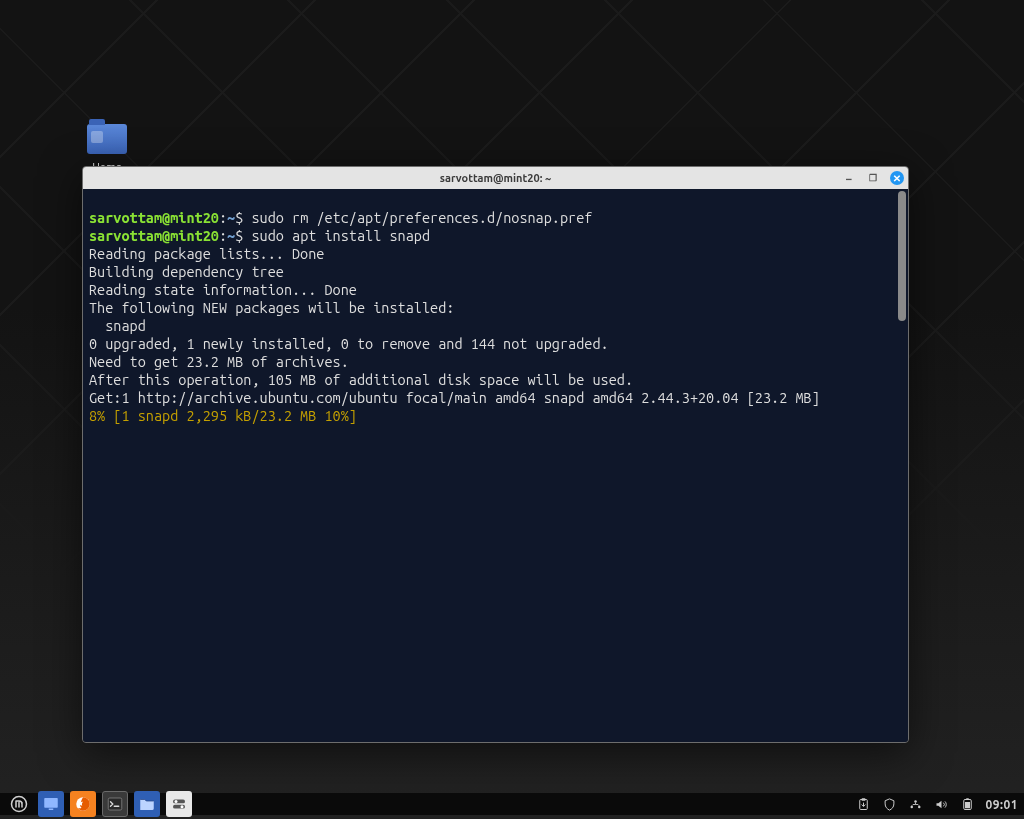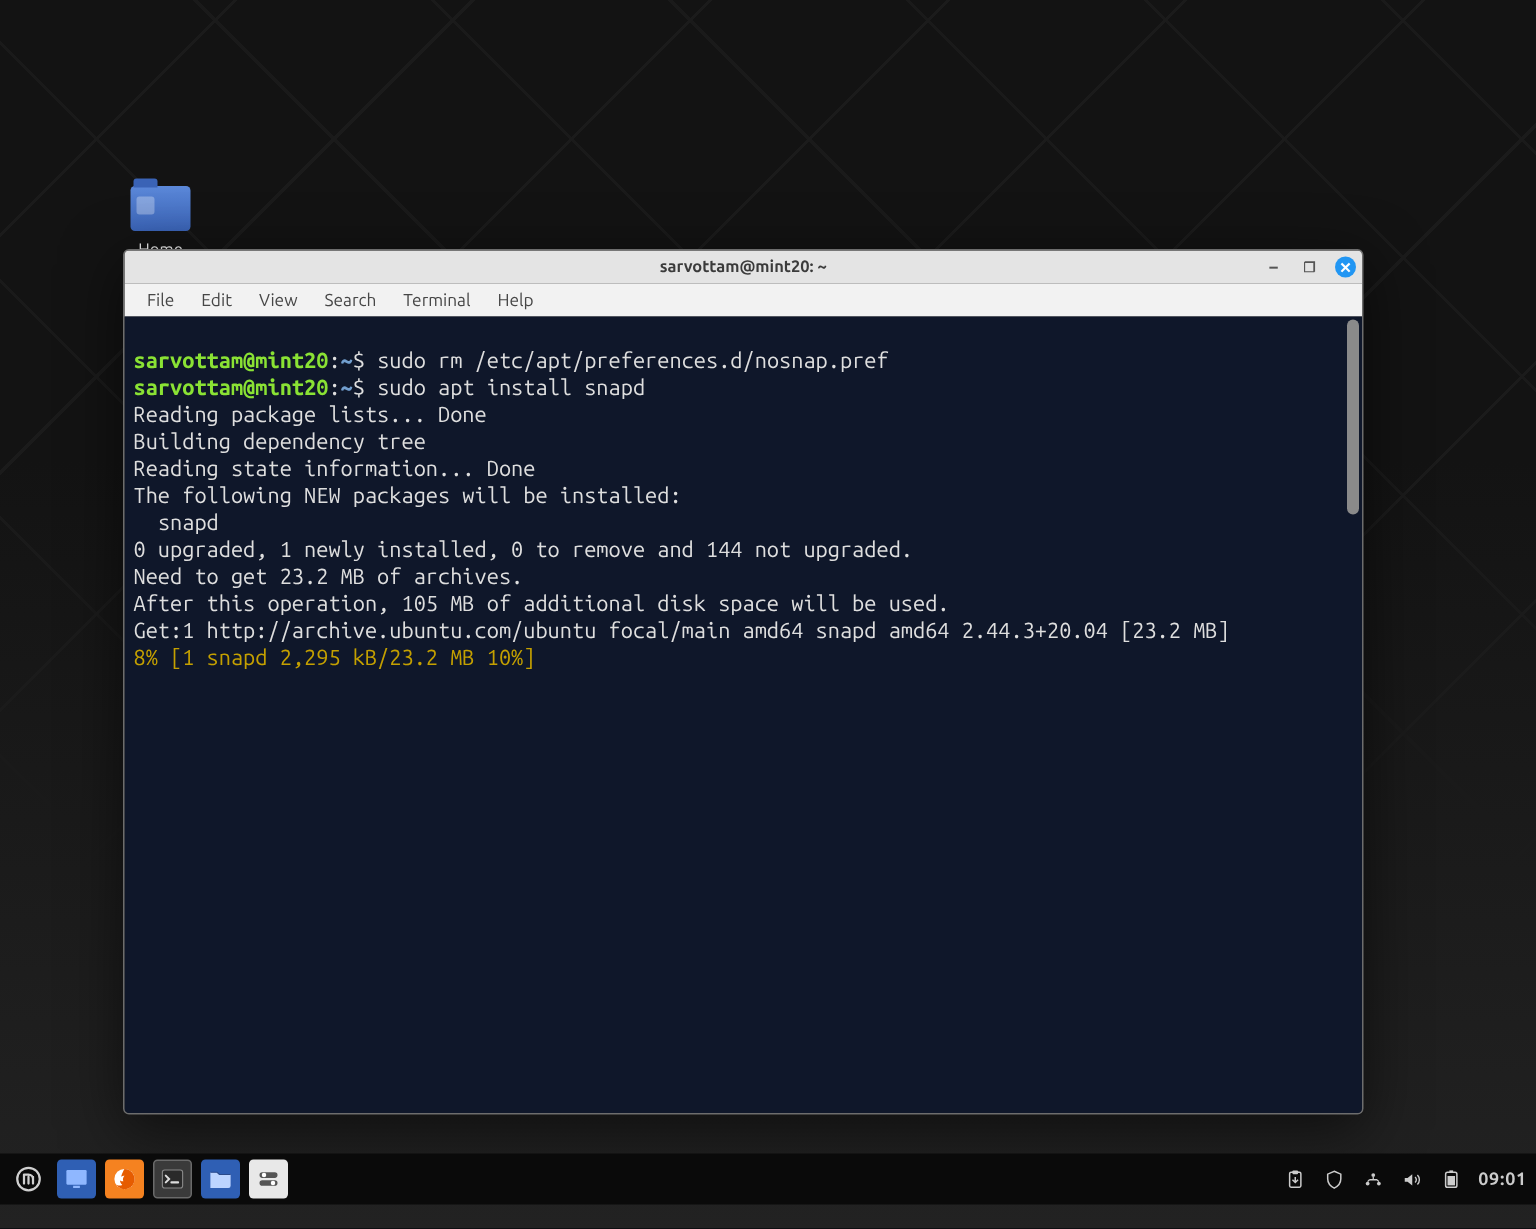--- a/index.html
+++ b/index.html
@@ -41,21 +41,21 @@
     font-family:"Ubuntu Mono","DejaVu Sans Mono",Menlo,Consolas,monospace;
     font-size:14.5px;line-height:18px;color:#dedede;white-space:pre-wrap;
     overflow:hidden;position:relative;
   }
   .term .scrollbar{position:absolute;right:2px;top:2px;width:8px;height:130px;background:#8a8a8a;border-radius:4px;}
   .pu{color:#8ae234;font-weight:bold;}  
   .pc{color:#729fcf;font-weight:bold;}  
   .cmd{color:#dedede;}
   .prog{color:#c4a000;}
   
-  .taskbar{position:absolute;left:0;bottom:16px;width:1024px;height:34px;background:#0a0a0a;display:flex;align-items:center;padding:0 6px;box-sizing:border-box;gap:38px;}
+  .taskbar{position:absolute;left:0;bottom:4px;width:1024px;height:22px;background:#0a0a0a;display:flex;align-items:center;padding:0 6px;box-sizing:border-box;gap:38px;}
   .taskbar .launch{display:flex;align-items:center;gap:6px;}
   .tico{width:26px;height:26px;border-radius:3px;display:flex;align-items:center;justify-content:center;color:#ddd;font-size:15px;cursor:pointer;}
   .tico svg{width:18px;height:18px;}
   .tico.active{background:#3a3a3a;border:1px solid #6a6a6a;box-sizing:border-box;}
   .tico.ff{background:#f58220;}
   .tico.files{background:#2f5fb4;}
   .tray{margin-left:auto;display:flex;align-items:center;gap:10px;color:#ccc;font-size:12px;}
   .tray .clock{font-weight:600;font-size:12px;letter-spacing:0.5px;}
   .trayico{width:16px;height:16px;display:flex;align-items:center;justify-content:center;}
   .trayico svg{width:15px;height:15px;fill:#ccc;}
@@ -75,28 +75,20 @@
   </div>
 
   <div class="window">
     <div class="titlebar">
       <span>sarvottam@mint20: ~</span>
       <div class="titlebtns">
         <div class="tbtn">−</div>
         <div class="tbtn" style="font-size:9px">❐</div>
         <div class="tbtn close">✕</div>
       </div>
-    </div>
-    <div class="menubar">
-      <span>File</span>
-      <span>Edit</span>
-      <span>View</span>
-      <span>Search</span>
-      <span>Terminal</span>
-      <span>Help</span>
     </div>
     <div class="term">
 <span><span class="pu">sarvottam@mint20</span><span class="cmd">:</span><span class="pc">~</span><span class="cmd">$</span> <span class="cmd">sudo rm /etc/apt/preferences.d/nosnap.pref</span></span>
 <span><span class="pu">sarvottam@mint20</span><span class="cmd">:</span><span class="pc">~</span><span class="cmd">$</span> <span class="cmd">sudo apt install snapd</span></span>
 <span>Reading package lists... Done</span>
 <span>Building dependency tree</span>
 <span>Reading state information... Done</span>
 <span>The following NEW packages will be installed:</span>
 <span>  snapd</span>
 <span>0 upgraded, 1 newly installed, 0 to remove and 144 not upgraded.</span>

